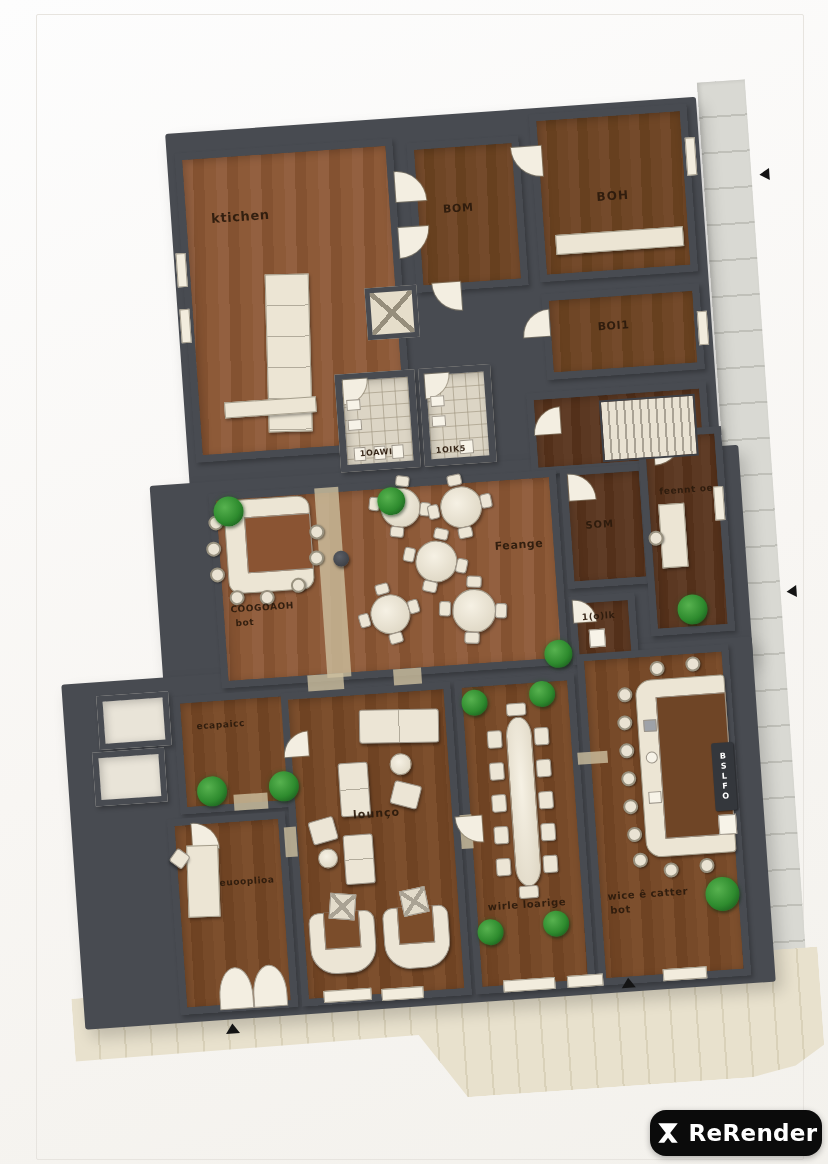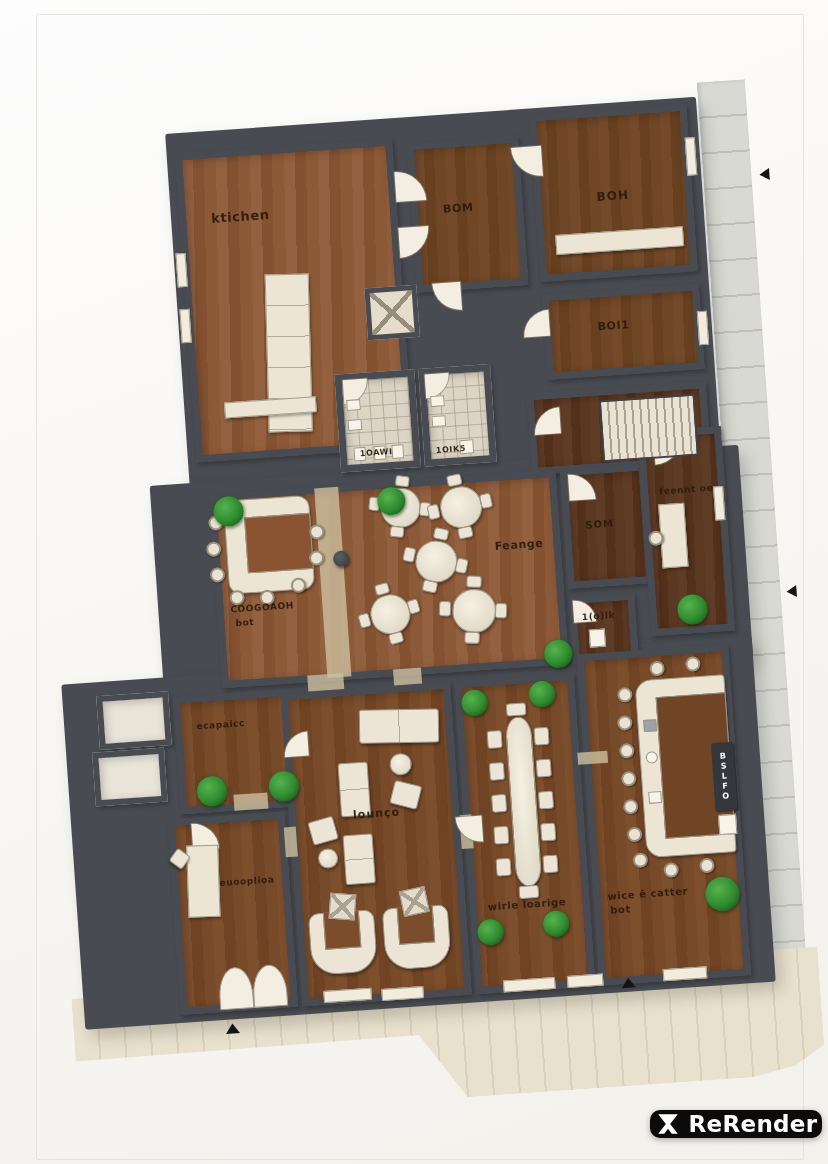--- a/index.html
+++ b/index.html
@@ -47,21 +47,21 @@
   .col{position:absolute;width:16px;height:16px;border-radius:50%;background:radial-gradient(circle at 40% 35%,#5a5e66,#33363b);box-shadow:1px 2px 3px rgba(0,0,0,.5);z-index:24;}
   #sidewalk{position:absolute;left:644px;top:-14px;width:48px;height:902px;z-index:2;
     background:repeating-linear-gradient(180deg,#d9d9d3 0 34px,#c0c0b9 34px 36px);
     box-shadow:inset 2px 0 4px rgba(0,0,0,.12);}
   #pavement{position:absolute;left:-44px;top:856px;width:748px;height:126px;z-index:2;
     background:repeating-linear-gradient(90deg,#e8e1cd 0 24px,#d9d1b9 24px 26px);
     clip-path:polygon(0 0,100% 0,100% 78%,96% 93%,90% 100%,52% 100%,46% 48%,0 50%);}
   .fix{position:absolute;background:#f7f3e8;border:1px solid #9d968a;box-sizing:border-box;z-index:22;}
   .petal{position:absolute;width:34px;height:42px;background:#f3eee1;border:1px solid #a59e90;box-sizing:border-box;
          border-radius:100% 100% 0 0 / 140% 140% 0 0;z-index:22;}
-  .badge{position:absolute;left:650px;top:1110px;width:172px;height:28px;background:#0b0b0b;border-radius:10px;
+  .badge{position:absolute;left:650px;top:1110px;width:172px;height:46px;background:#0b0b0b;border-radius:16px;
          display:flex;align-items:center;justify-content:center;gap:8px;box-shadow:0 2px 6px rgba(0,0,0,.3);z-index:50;}
   .badge-text{color:#ffffff;font-weight:700;font-size:23px;letter-spacing:.3px;}
   .sq{position:absolute;background:#e3dccb;border:1px solid #9d968a;box-sizing:border-box;z-index:22;
       background-image:linear-gradient(45deg,transparent 44%,#aaa394 44%,#aaa394 56%,transparent 56%),linear-gradient(135deg,transparent 44%,#aaa394 44%,#aaa394 56%,transparent 56%);}
   .unit{position:absolute;background:#34373c;z-index:23;display:flex;align-items:center;justify-content:center;border-radius:2px;box-shadow:1px 1px 2px rgba(0,0,0,.5);}
   .unit span{color:#fff;font-size:8px;font-weight:700;letter-spacing:1px;}
 </style>
 </head>
 <body>
 

